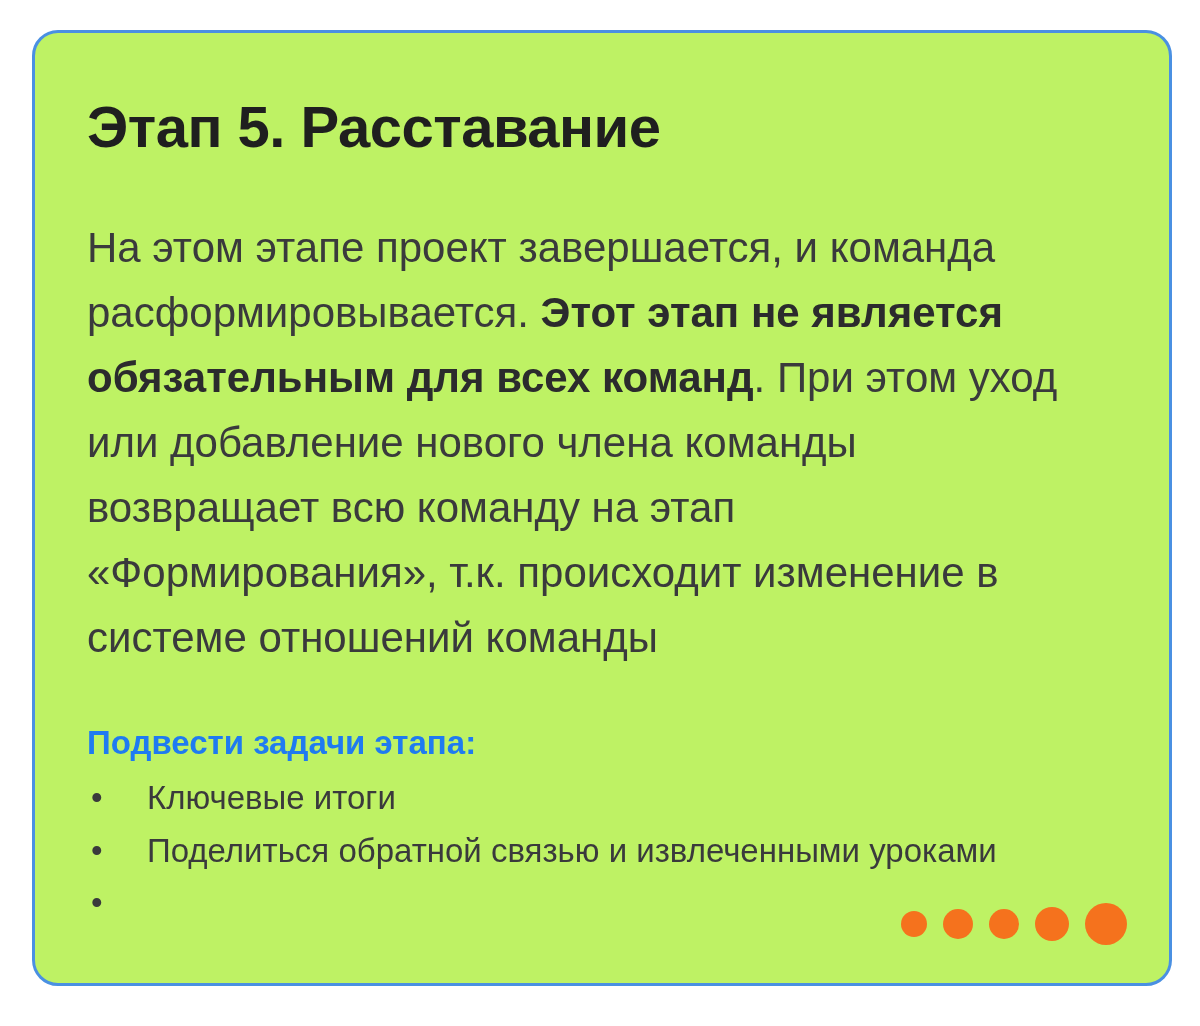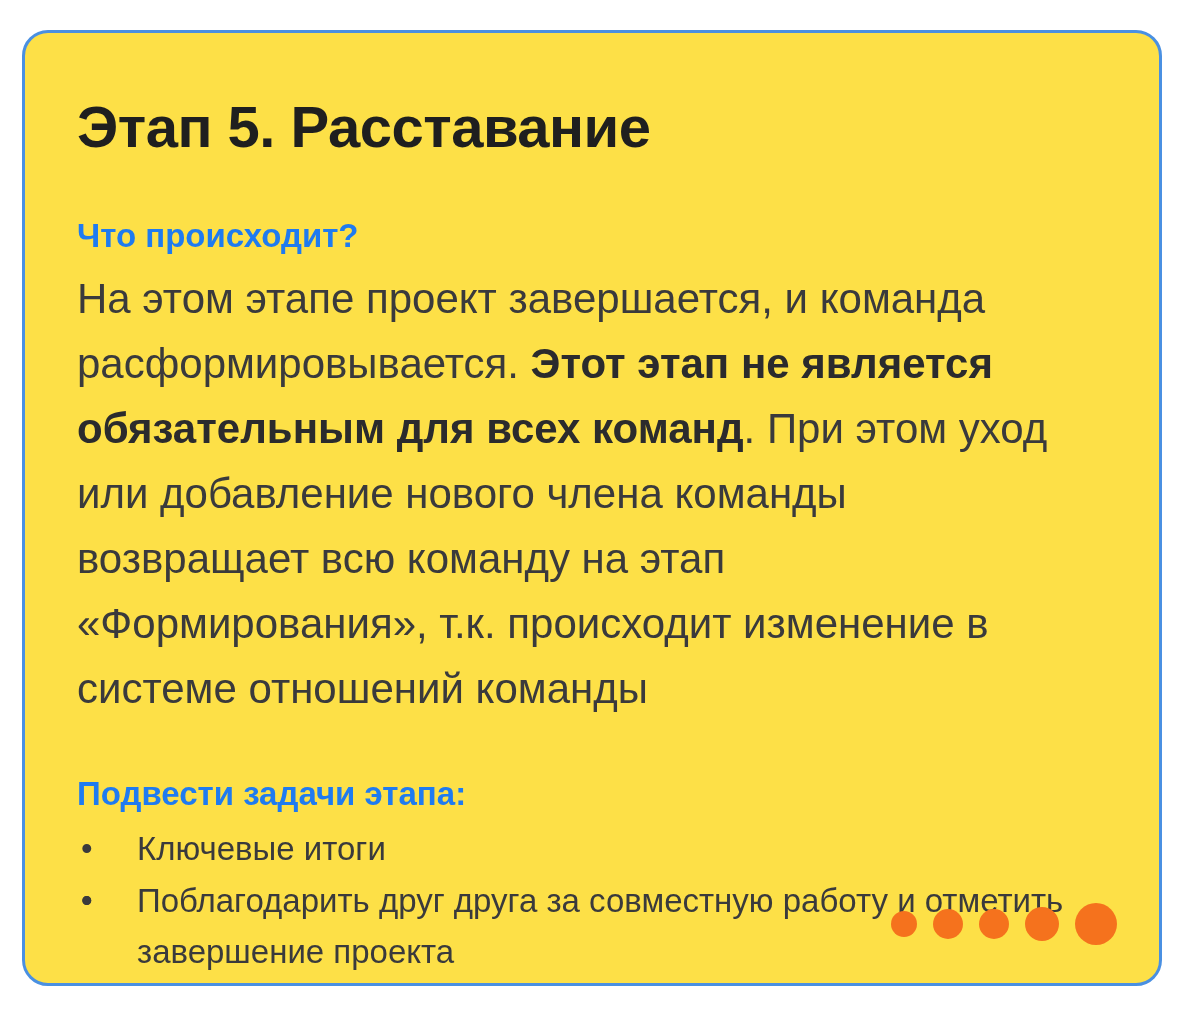--- a/index.html
+++ b/index.html
@@ -9,28 +9,28 @@
   }
   body {
     width: 1200px;
     height: 1026px;
     font-family: "Liberation Sans", sans-serif;
     -webkit-font-smoothing: antialiased;
   }
 
   .slide-card {
     position: absolute;
-    left: 22px;
+    left: 32px;
     top: 30px;
     width: 1140px;
     height: 956px;
     box-sizing: border-box;
     border: 3px solid #4a90e2;
     border-radius: 26px;
-    background: #fde047;
+    background: #bef264;
   }
 
   .slide-inner {
     position: absolute;
     left: 52px;
     top: 62px;
     right: 52px;
     bottom: 30px;
   }
 
@@ -107,39 +107,38 @@
   .dot.xl { width: 42px; height: 42px; }
 </style>
 </head>
 <body>
 
 <div class="slide-card">
   <div class="slide-inner">
 
     <h1 class="slide-title">Этап 5. Расставание</h1>
 
-    <h2 class="section-heading">Что происходит?</h2>
 
     <p class="body-text"><span>На этом этапе проект завершается, и команда расформировывается. </span><b>Этот этап не является обязательным для всех команд</b><span>. При этом уход или добавление нового члена команды возвращает всю команду на этап «Формирования», т.к. происходит изменение в системе отношений команды</span></p>
 
     <div class="gap"></div>
 
     <h2 class="section-heading">Подвести задачи этапа:</h2>
 
     <ul class="task-list">
       <li>
         <span class="bullet">•</span>
         <span>Ключевые итоги</span>
       </li>
       <li>
         <span class="bullet">•</span>
+        <span>Поделиться обратной связью и извлеченными уроками</span>
       </li>
       <li>
         <span class="bullet">•</span>
-        <span>Поблагодарить друг друга за совместную работу и отметить завершение проекта</span>
       </li>
     </ul>
 
   </div>
 
   <div class="dots">
     <span class="dot s"></span>
     <span class="dot m"></span>
     <span class="dot m"></span>
     <span class="dot l"></span>

